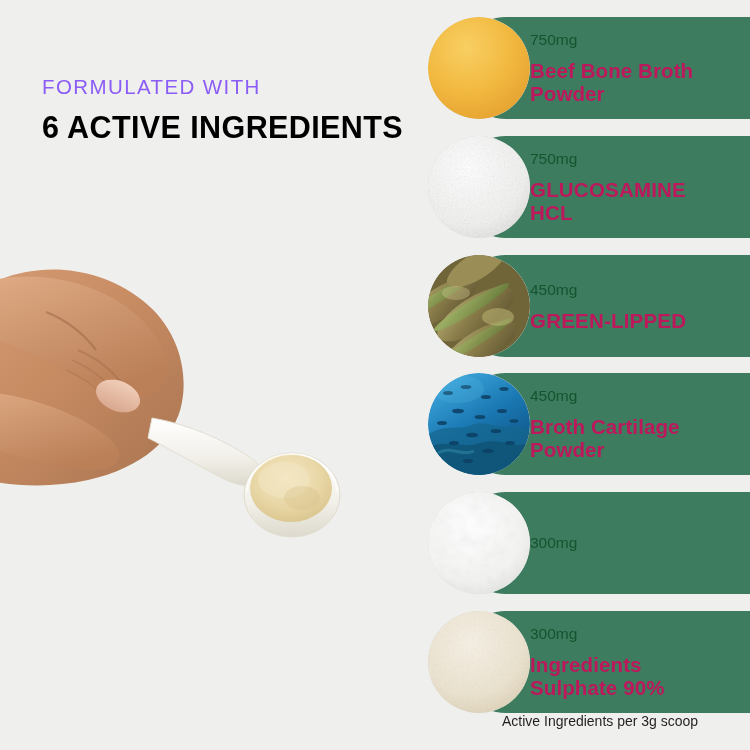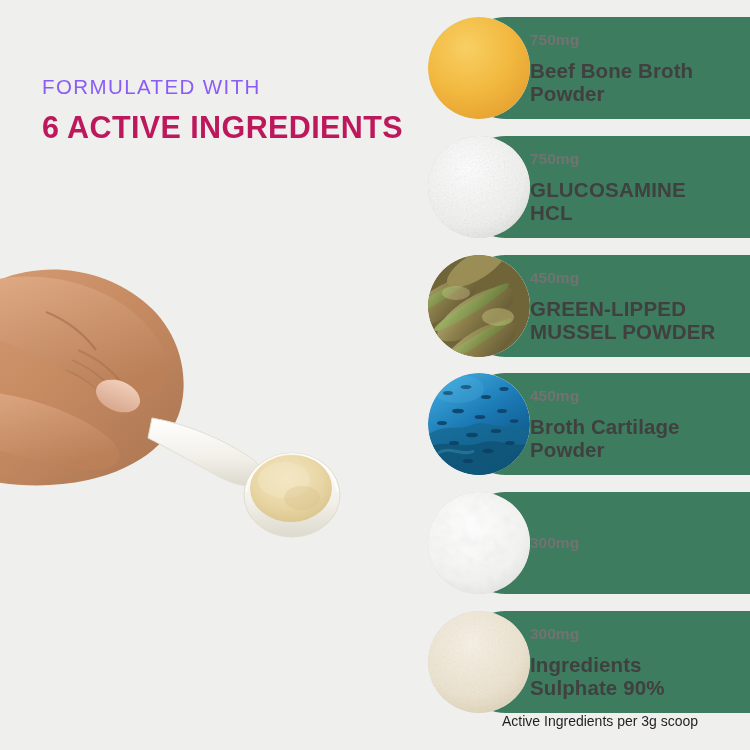--- a/index.html
+++ b/index.html
@@ -34,21 +34,21 @@
     color: #8b5cf6;
     font-weight: 400;
     line-height: 1.1;
     white-space: nowrap;
   }
   #headline-main {
     margin-top: 12px;
     font-size: 30.5px;
     font-weight: 700;
     letter-spacing: 0.4px;
-    color: #be185d;
+    color: #000000;
     line-height: 1.08;
     white-space: nowrap;
   }
 
   
   #hand-scoop-image {
     position: absolute;
     left: -8px;
     top: 242px;
     width: 370px;
@@ -93,28 +93,28 @@
     position: absolute;
     left: 530px;
     top: 0;
     height: 102px;
     width: 215px;
     display: flex;
     flex-direction: column;
     justify-content: center;
   }
   .row-dose {
-    color: #737373;
+    color: #14532d;
     font-size: 15.5px;
-    font-weight: 700;
+    font-weight: 400;
     line-height: 1.35;
     opacity: 0.97;
   }
   .row-name {
-    color: #404040;
+    color: #be185d;
     font-size: 20.5px;
     font-weight: 700;
     line-height: 1.16;
     letter-spacing: 0.1px;
     margin-top: 8px;
   }
   .row-name.caps { letter-spacing: 0.2px; }
 
   
   #footer-note {
@@ -284,21 +284,20 @@
           </g>
           <ellipse cx="70" cy="62" rx="16" ry="9" fill="#c3bd7a" opacity="0.5"></ellipse>
           <ellipse cx="28" cy="38" rx="14" ry="7" fill="#d7cf96" opacity="0.35"></ellipse>
         </g>
       </svg>
     </div>
     <div class="row-text">
       <div class="row-dose">450mg</div>
       <div class="row-name caps">
         <span>GREEN-LIPPED</span><br>
-        <span>MUSSEL POWDER</span>
       </div>
     </div>
   </div>
 
   <div class="ingredient-row" style="top:373px;">
     <div class="row-bar"></div>
     <div class="row-circle">
       <svg viewBox="0 0 102 102" width="102" height="102" aria-hidden="true">
         <defs>
           <clipPath id="cl4">

